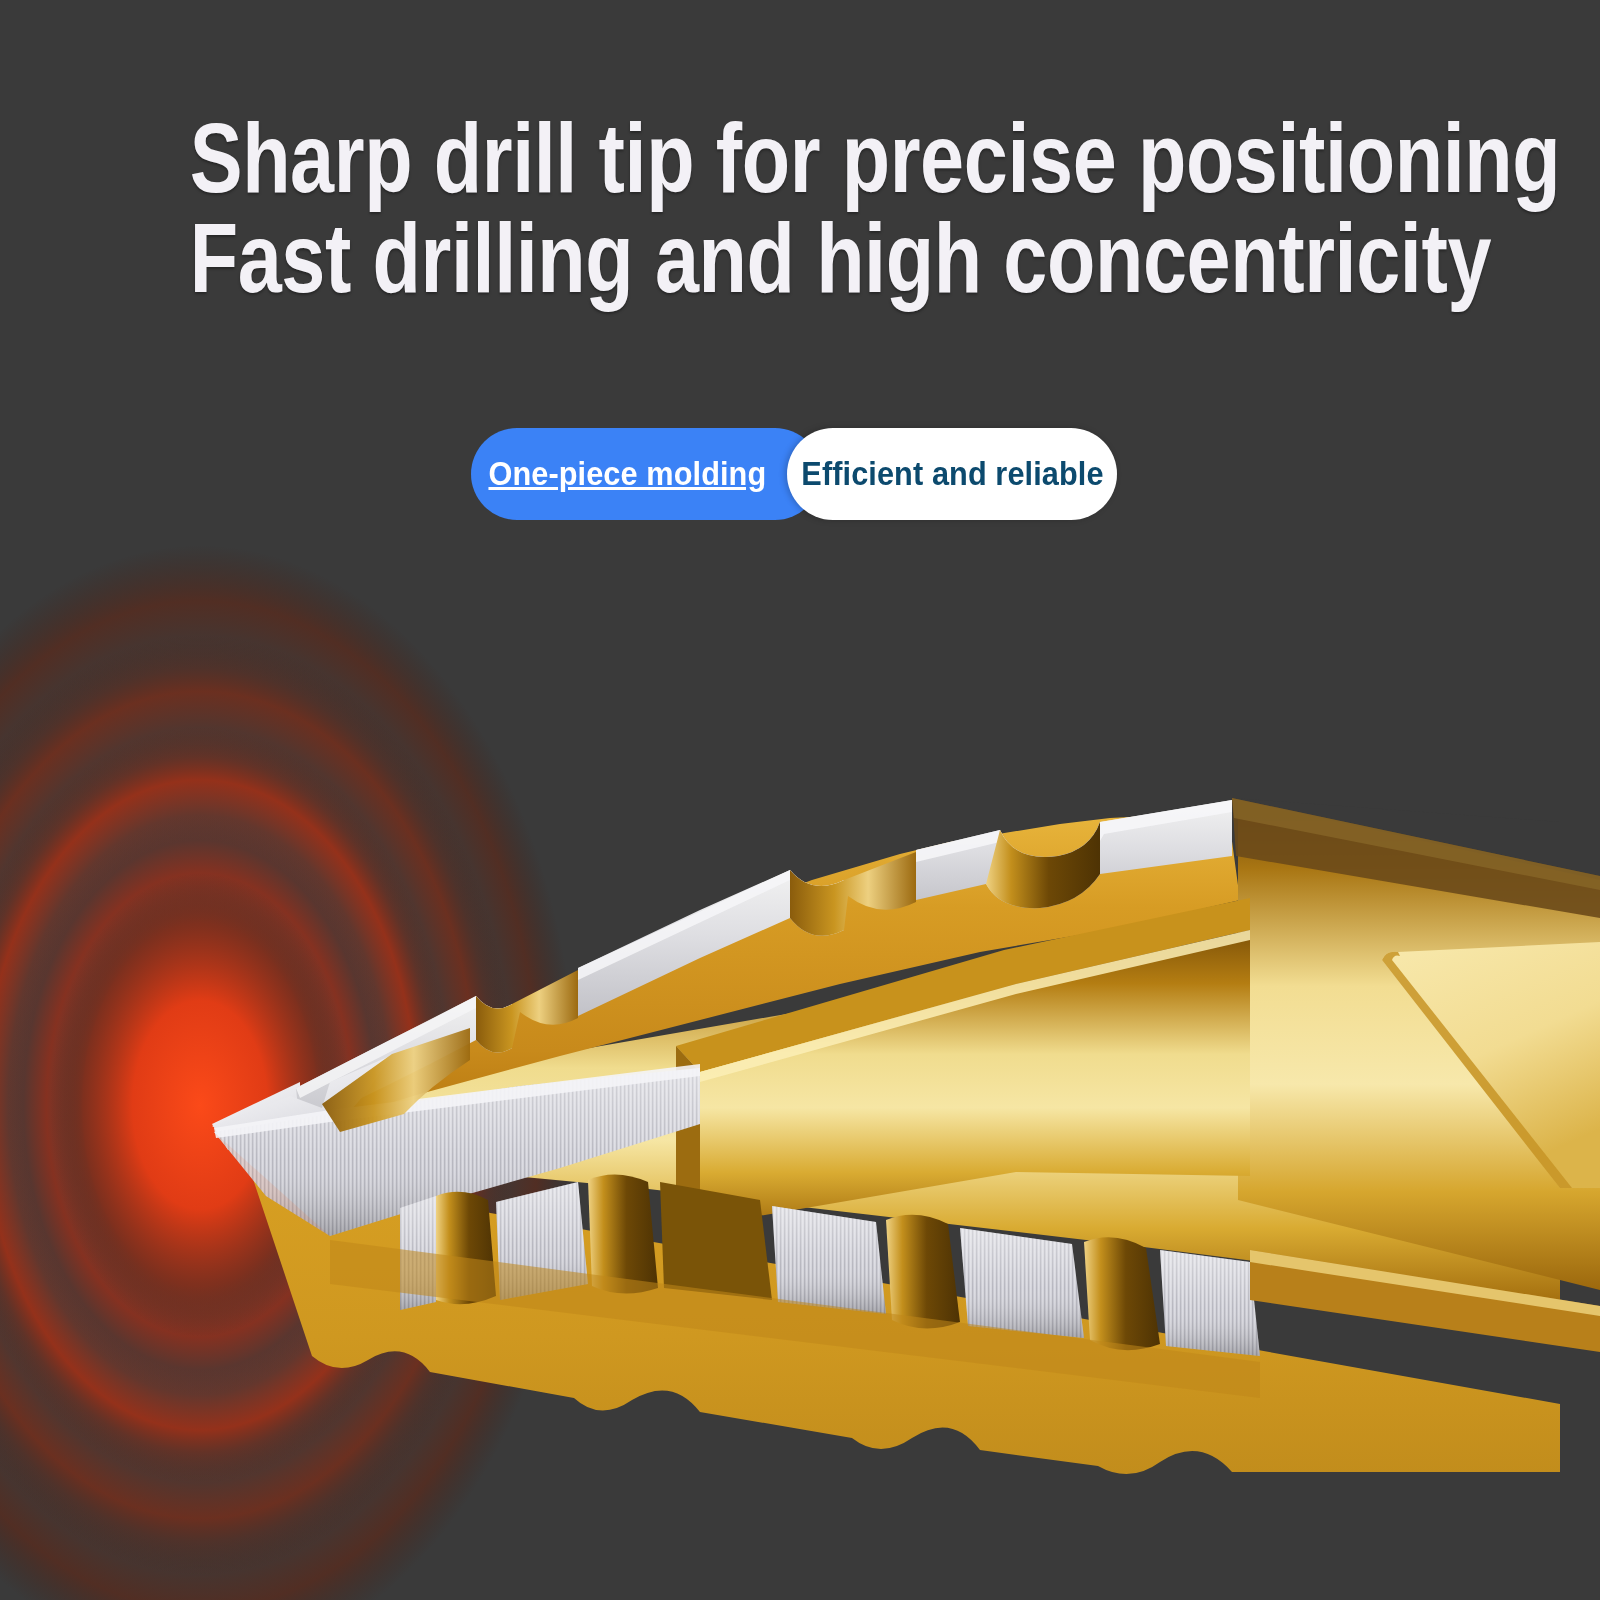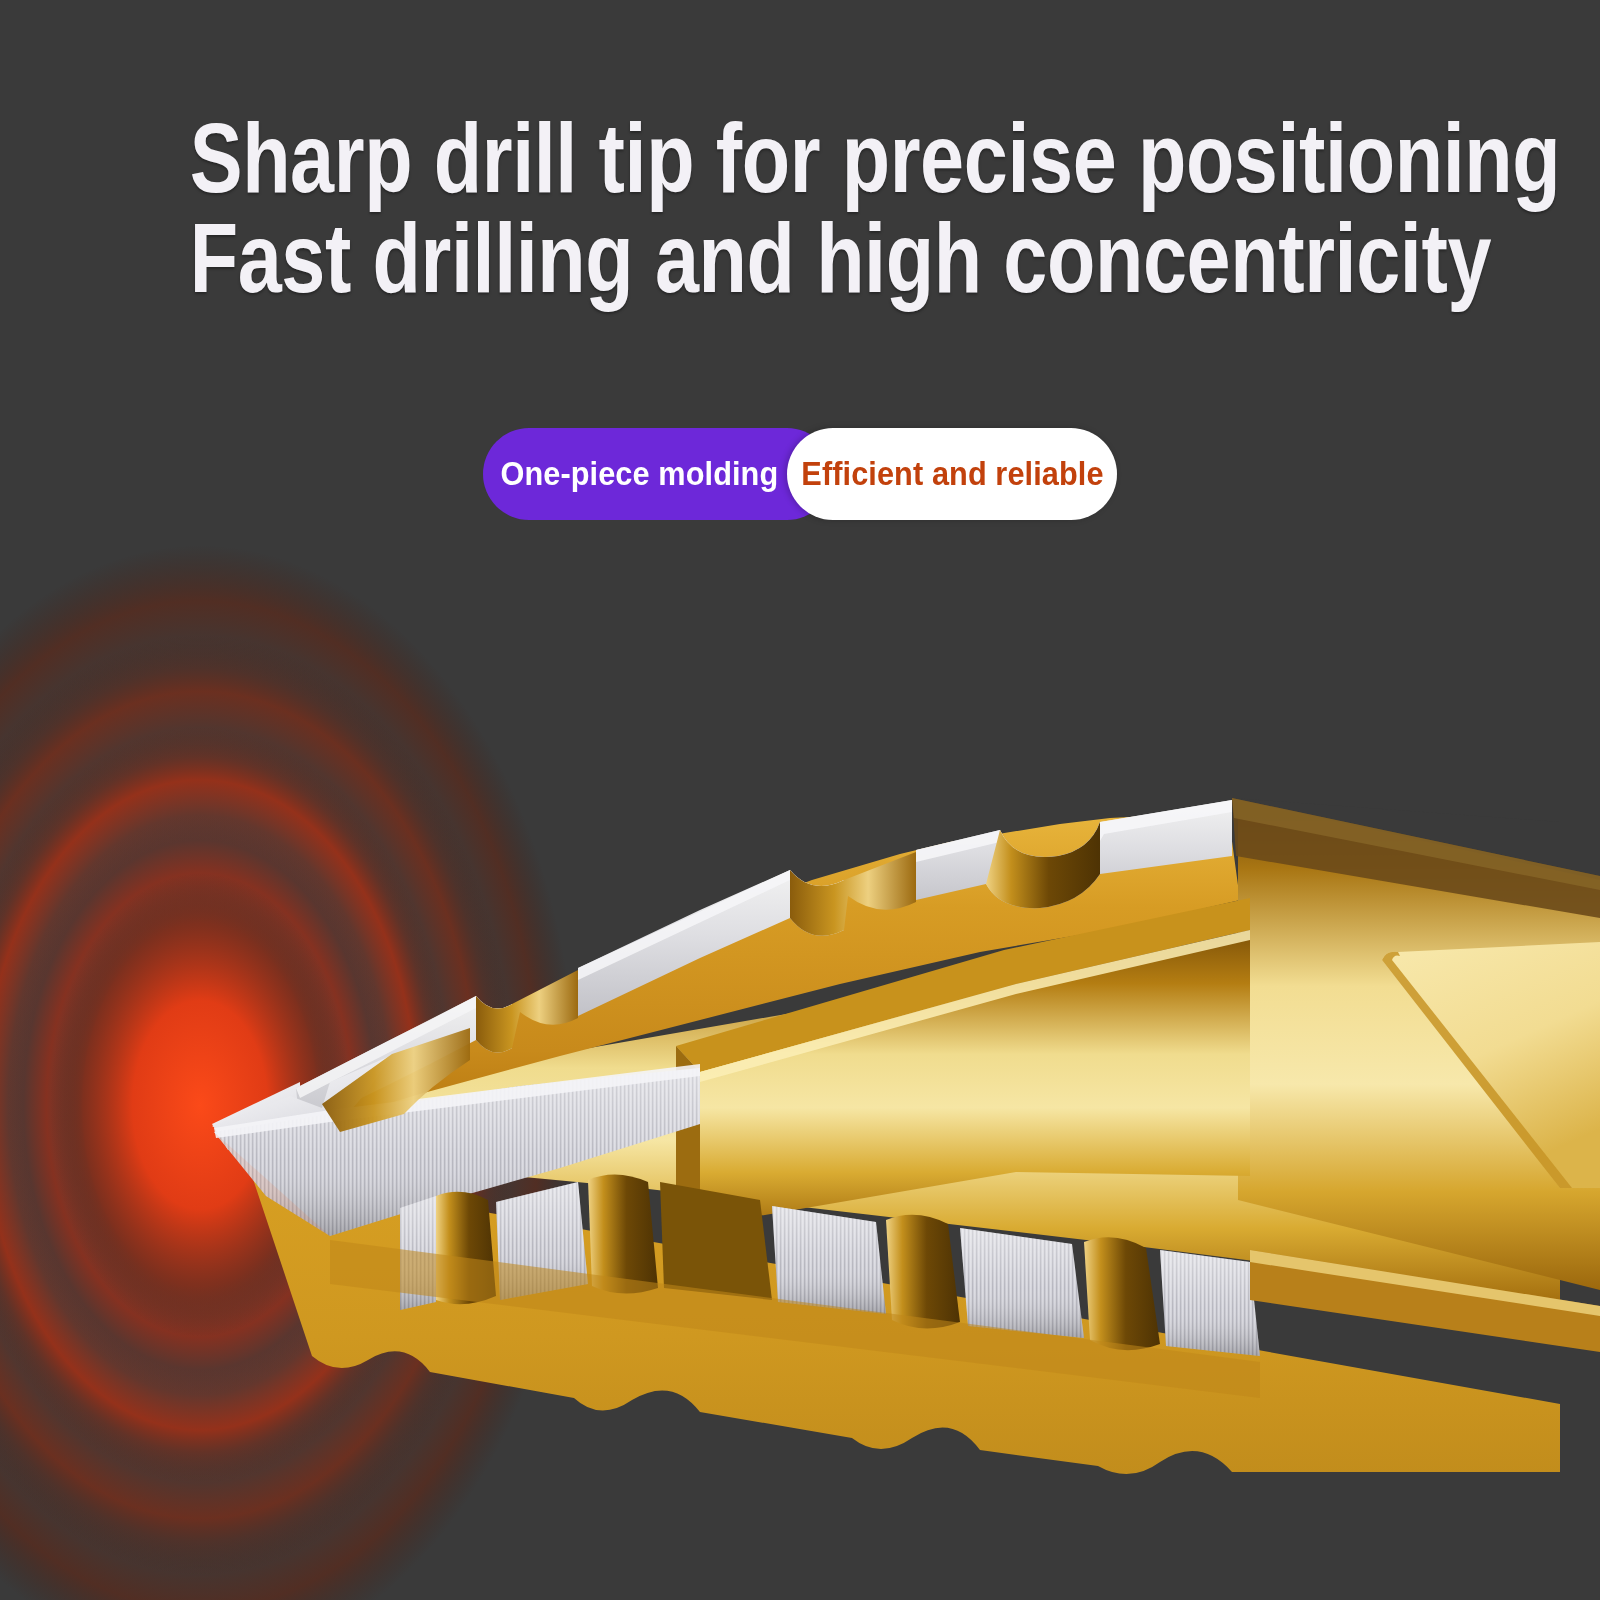--- a/index.html
+++ b/index.html
@@ -54,32 +54,33 @@
   .pill {
     position:absolute;
     display:flex;
     align-items:center;
     justify-content:center;
     border-radius:48px;
     height:92px;
     white-space:nowrap;
   }
   .pill-red {
-    left:483px;
+    left:471px;
     width:350px;
-    background:#6d28d9;
+    background:#3b82f6;
     color:#ffffff;
     padding-right:38px;
     z-index:1;
+    text-decoration:underline;
   }
   .pill-white {
     left:787px;
     width:330px;
     background:#ffffff;
-    color:#c2410c;
+    color:#0c4a6e;
     z-index:2;
     box-shadow:-2px 0 6px rgba(0,0,0,0.22);
   }
   .pill-label {
     font-family:"Liberation Sans Narrow","Liberation Sans", sans-serif;
     font-weight:700;
     font-size:33px;
     letter-spacing:0.1px;
     transform:scaleX(0.93);
   }

